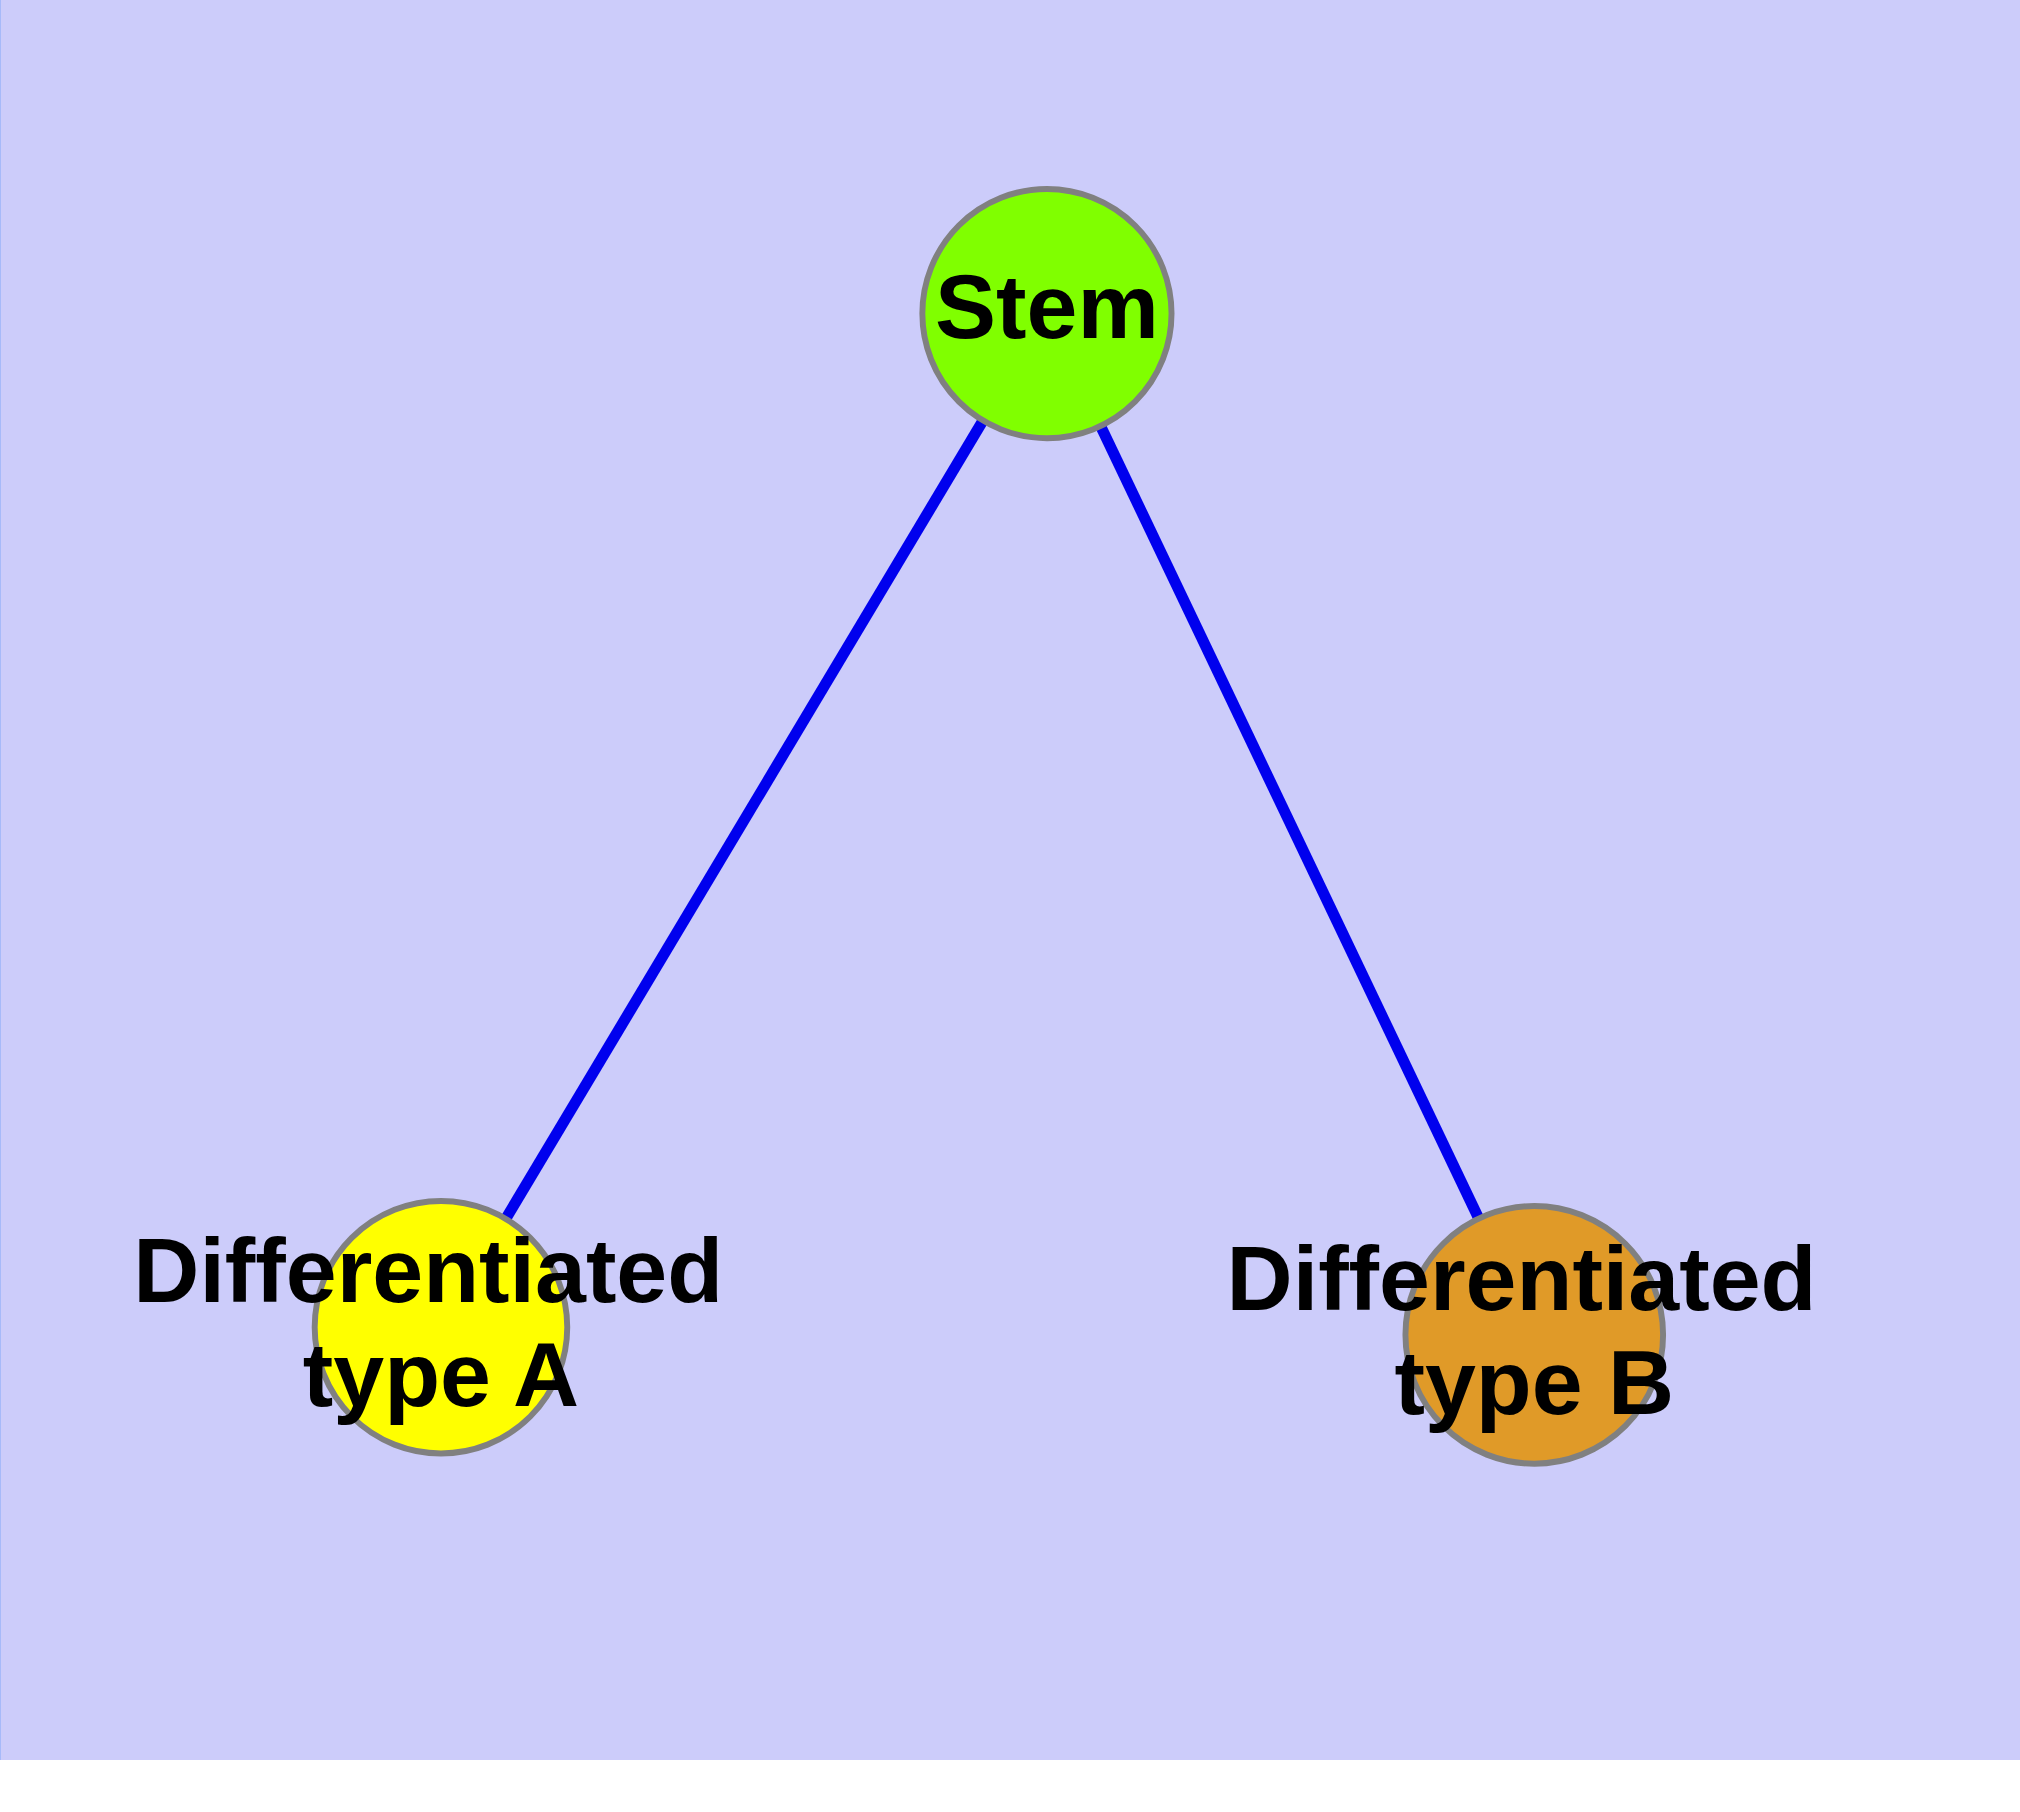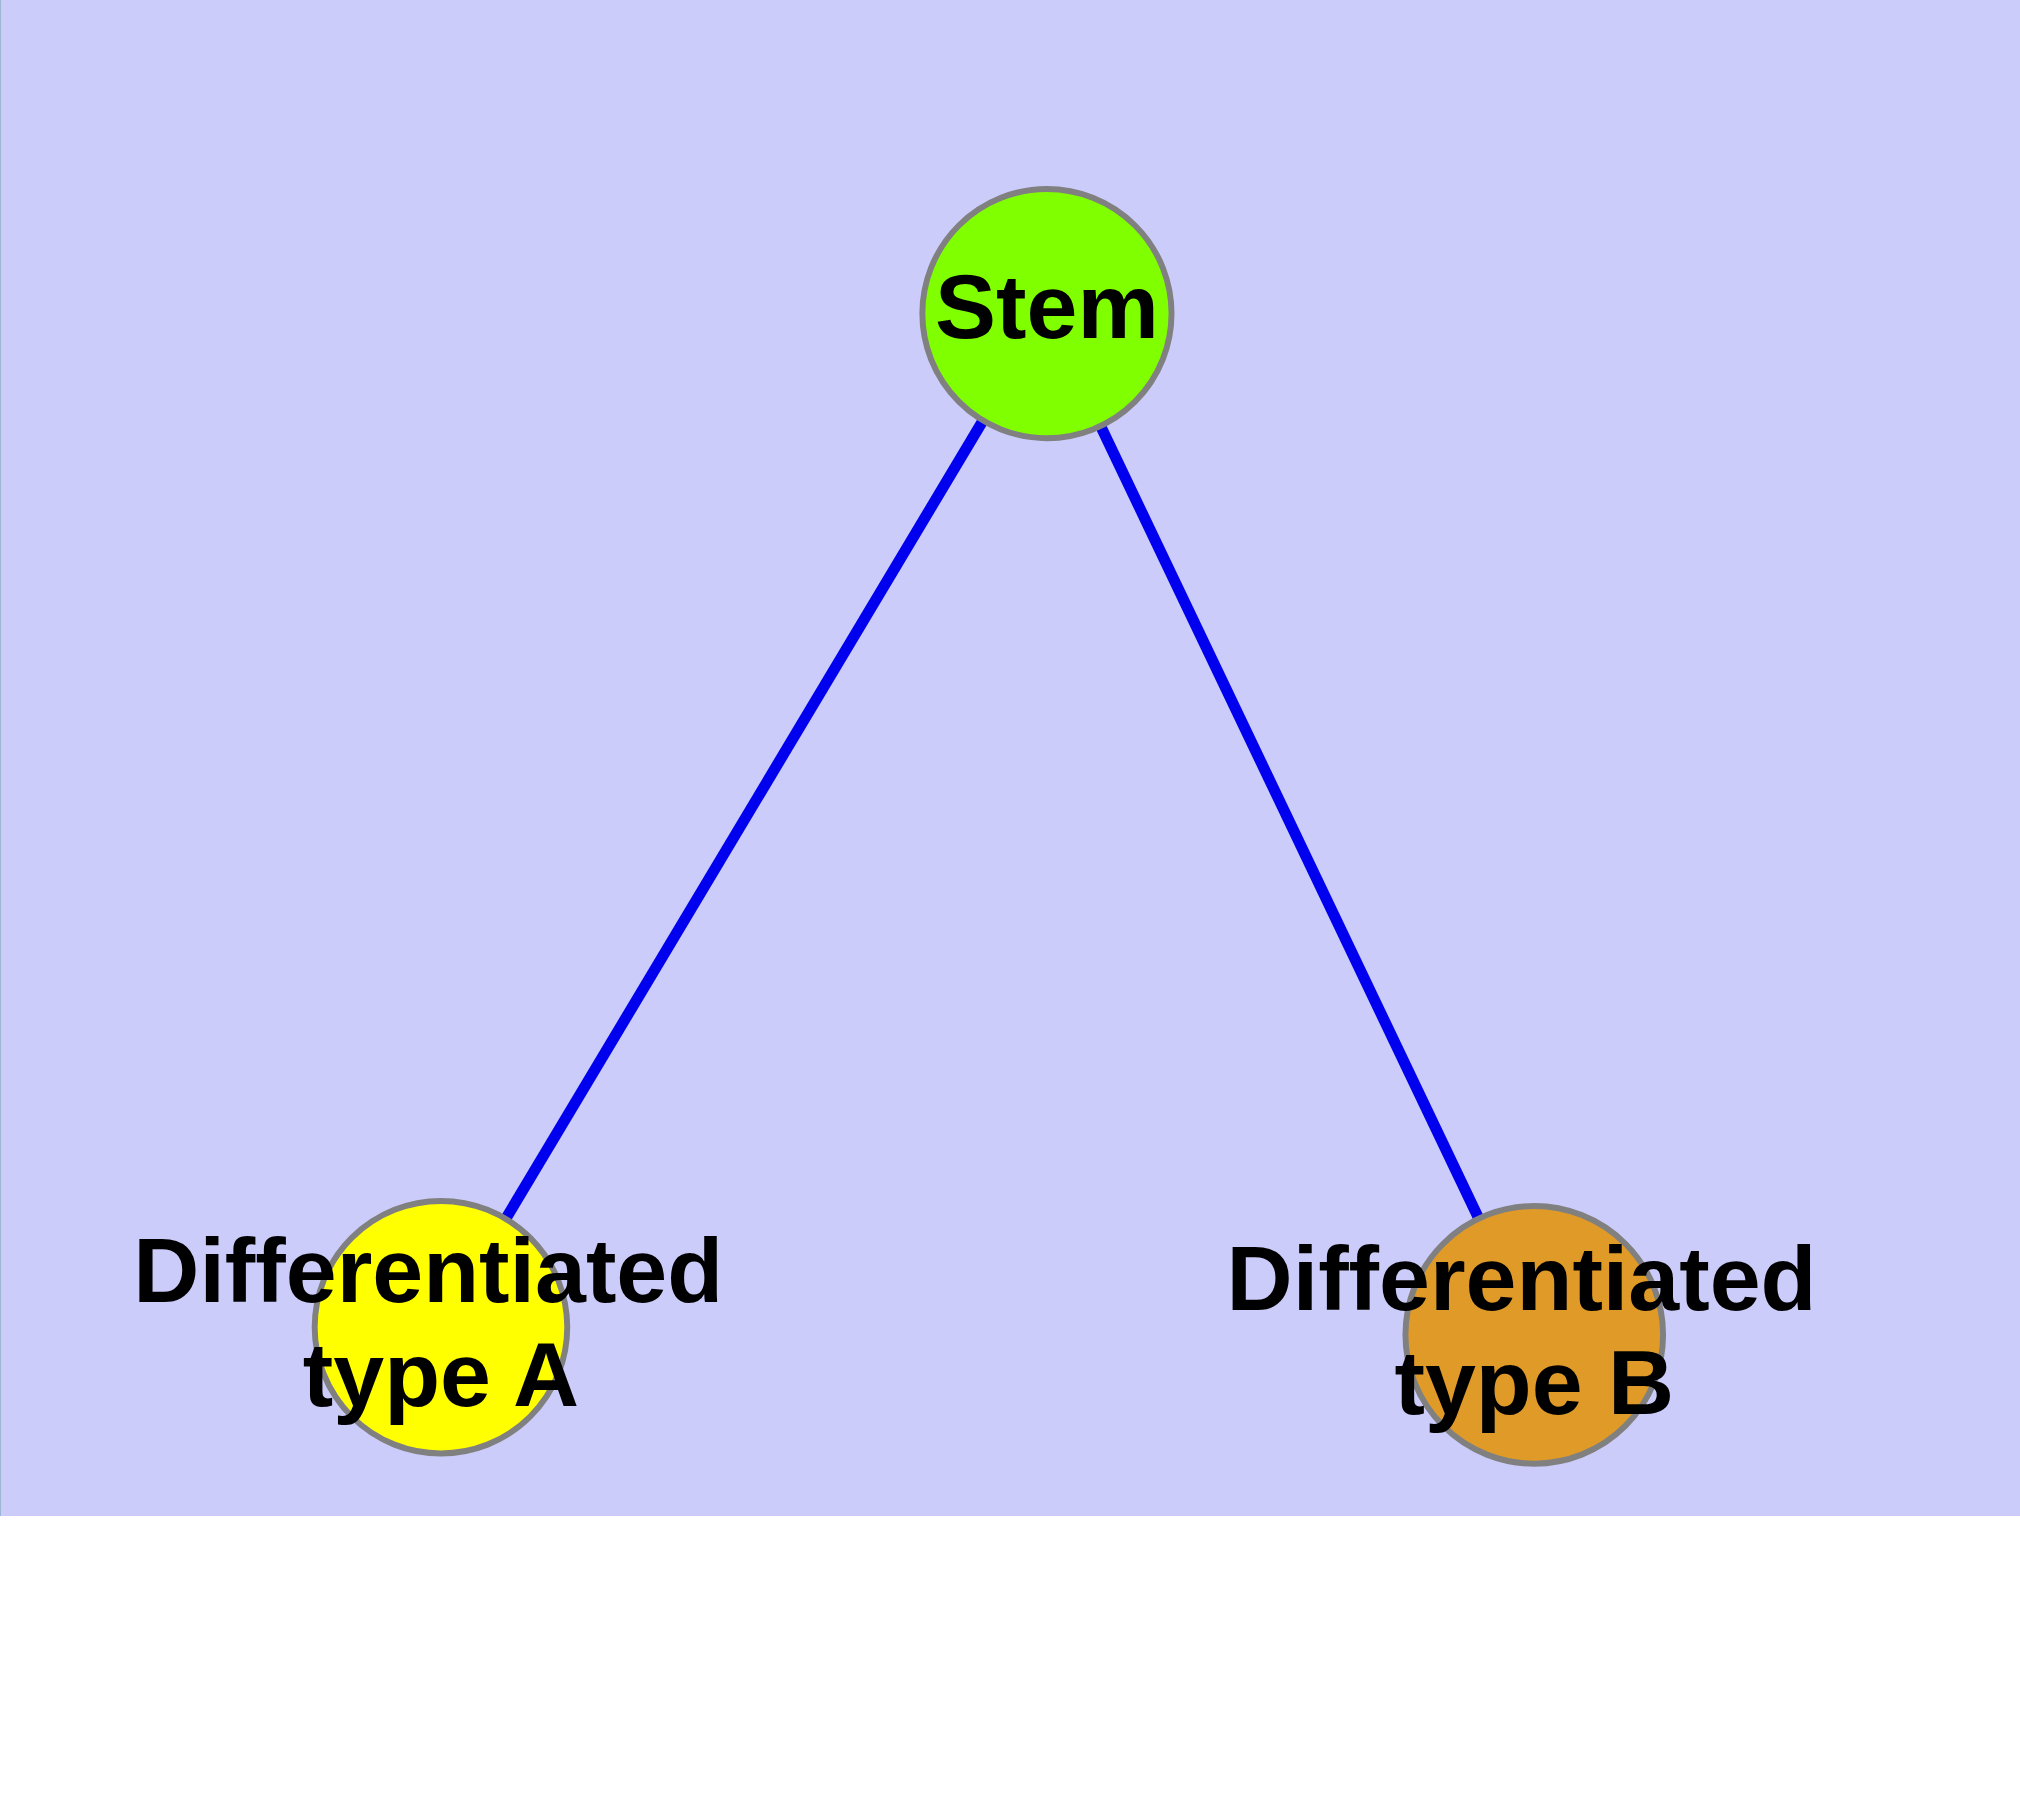--- a/index.html
+++ b/index.html
@@ -7,23 +7,23 @@
     margin: 0;
     padding: 0;
     background: #ffffff;
   }
   body {
     font-family: "Liberation Sans", sans-serif;
   }
   #graph-canvas {
     position: relative;
     width: 2021px;
-    height: 1516px;
+    height: 1760px;
     overflow: hidden;
-    background: #0f766e;
+    background: #3b82f6;
   }
   #graph-svg {
     position: absolute;
     top: 0;
     left: 0;
     width: 2021px;
     height: 1812px;
     display: block;
   }
   .node-label {

